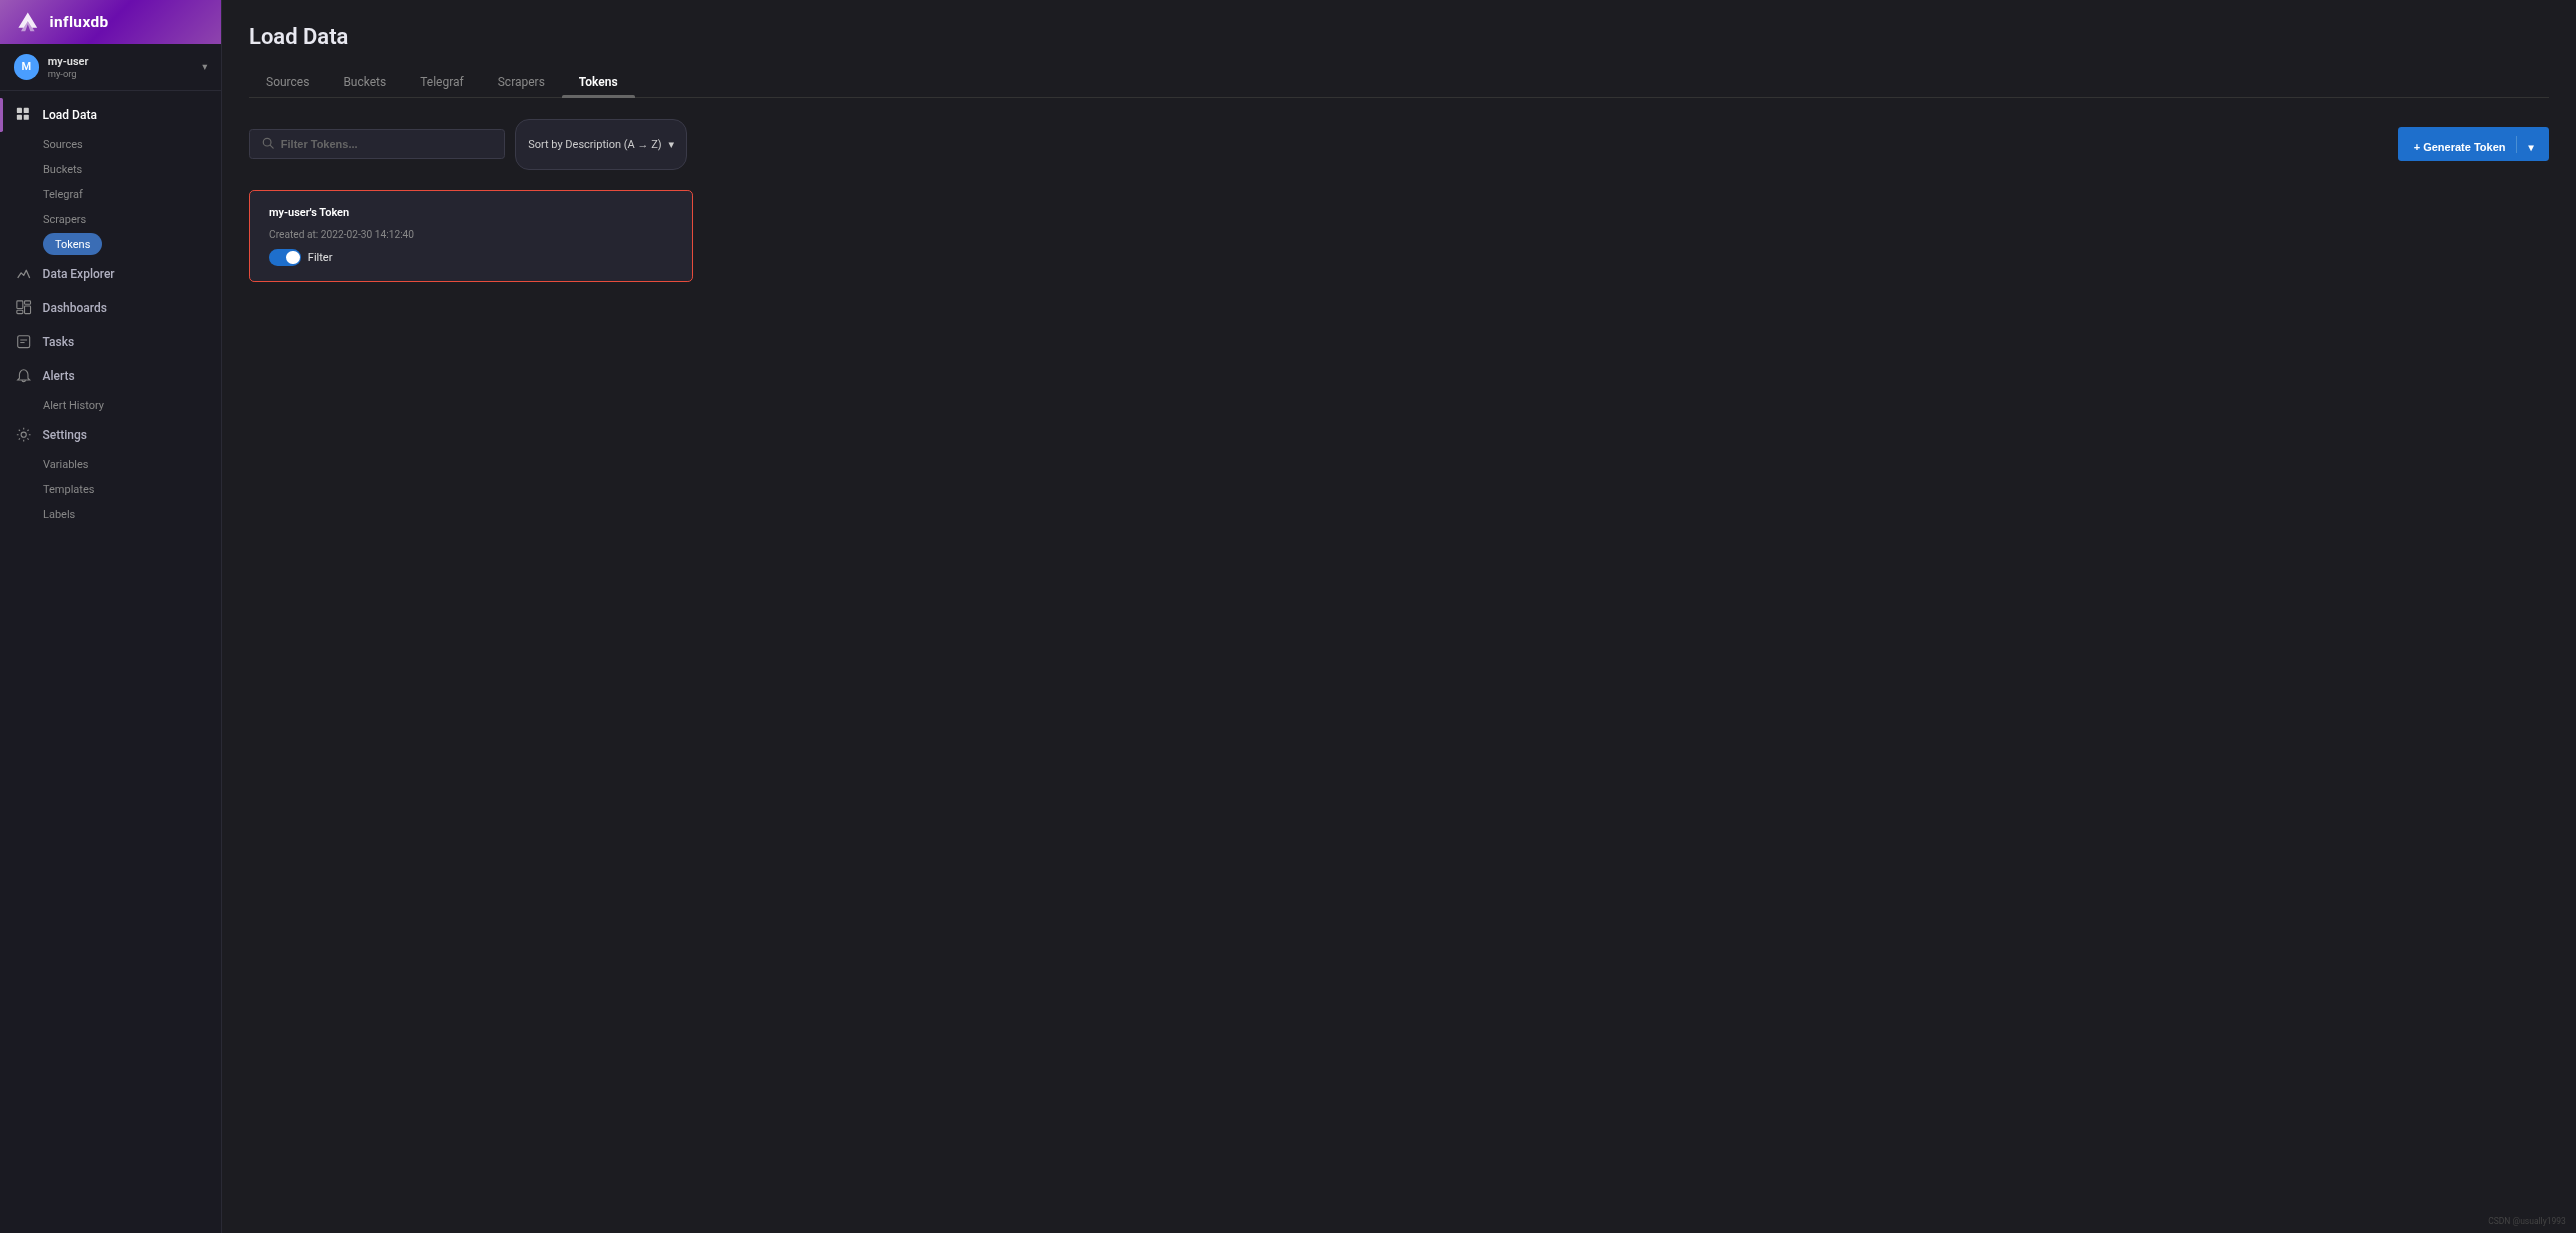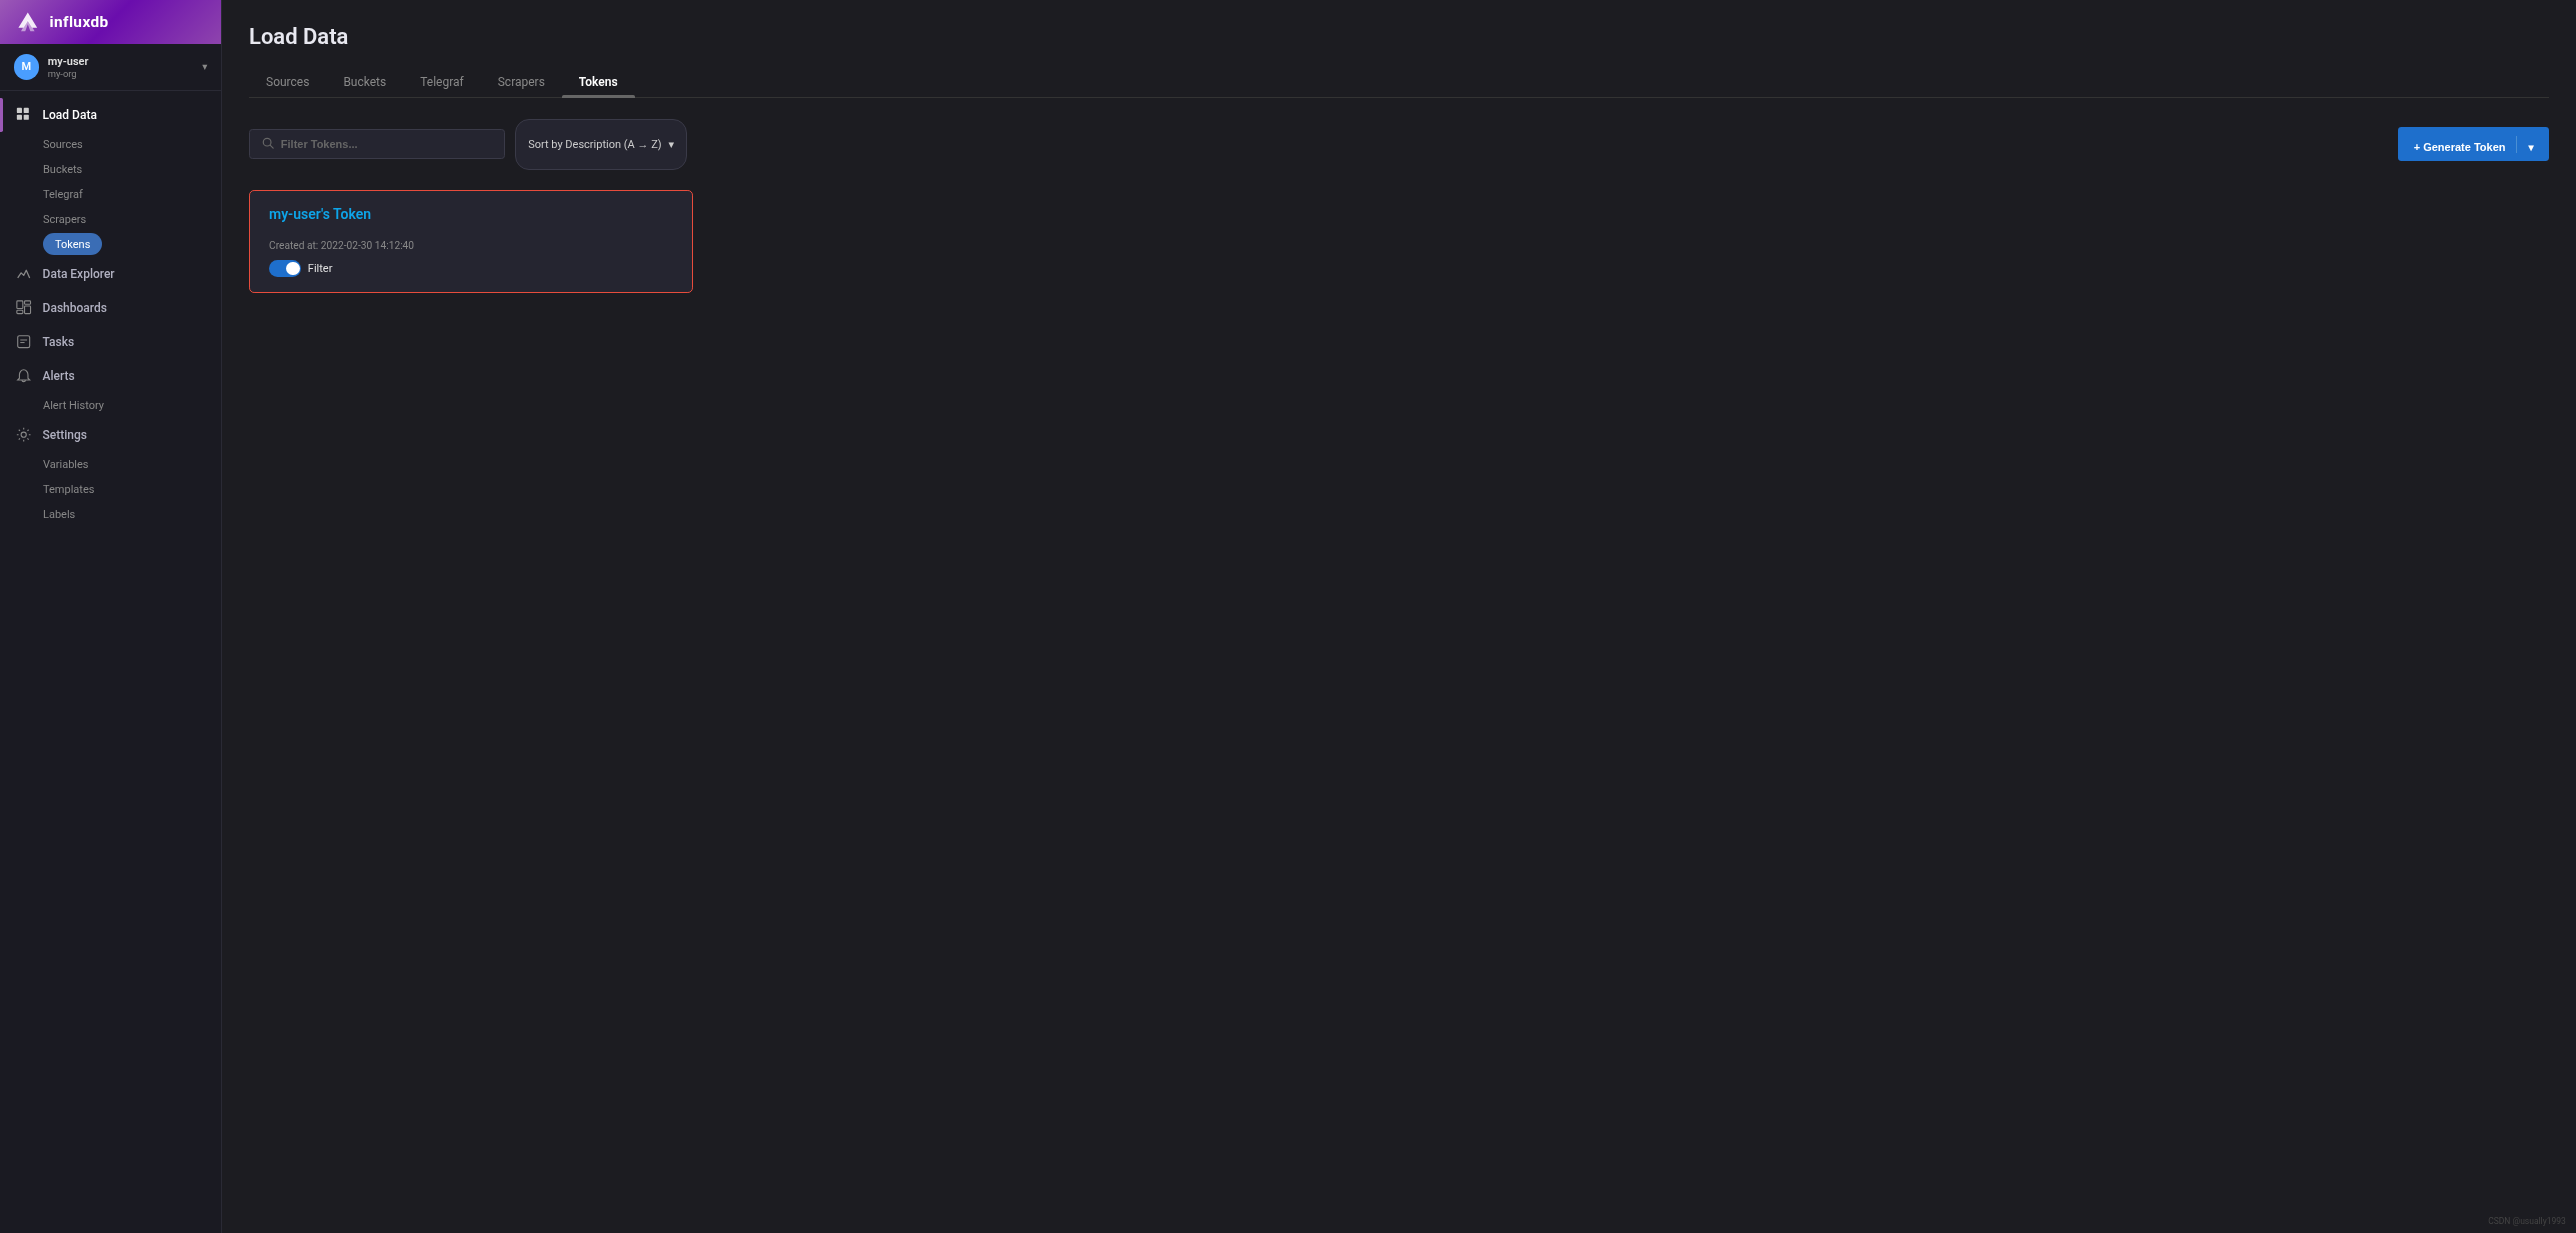--- a/index.html
+++ b/index.html
@@ -296,24 +296,24 @@
       background: #252530;
       border: 1.7px solid #e74c3c;
       border-radius: 5.1px;
       padding: 15.4px 19px;
       width: 444px;
       cursor: pointer;
       transition: border-color 0.15s;
     }
 
     .token-name {
-      font-size: 14px;
+      font-size: 11px;
       font-weight: 600;
-      color: #0ea5e9;
-      margin-bottom: 18px;
+      color: #ffffff;
+      margin-bottom: 10px;
     }
 
     .token-created {
       font-size: 10.2px;
       color: #888;
       margin-bottom: 8.5px;
     }
 
     .token-status {
       display: flex;

